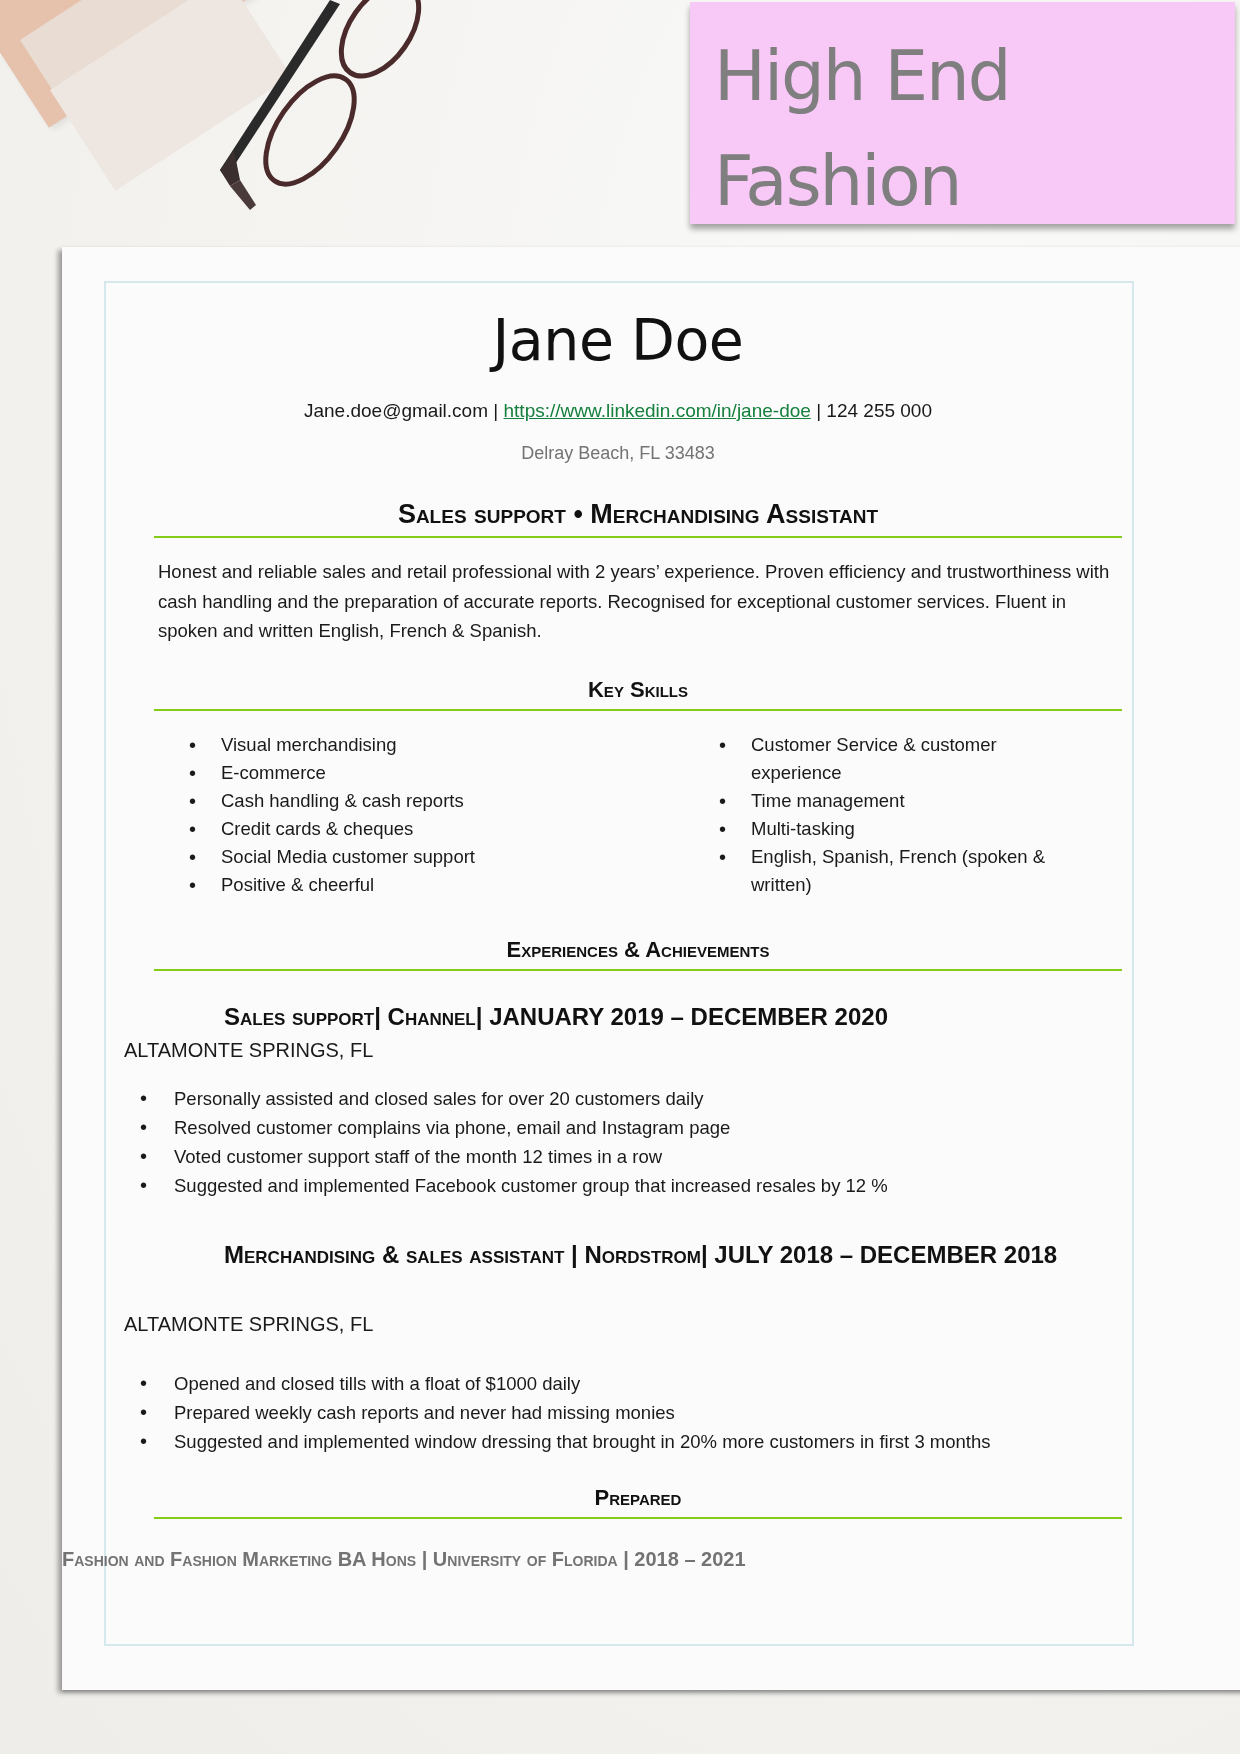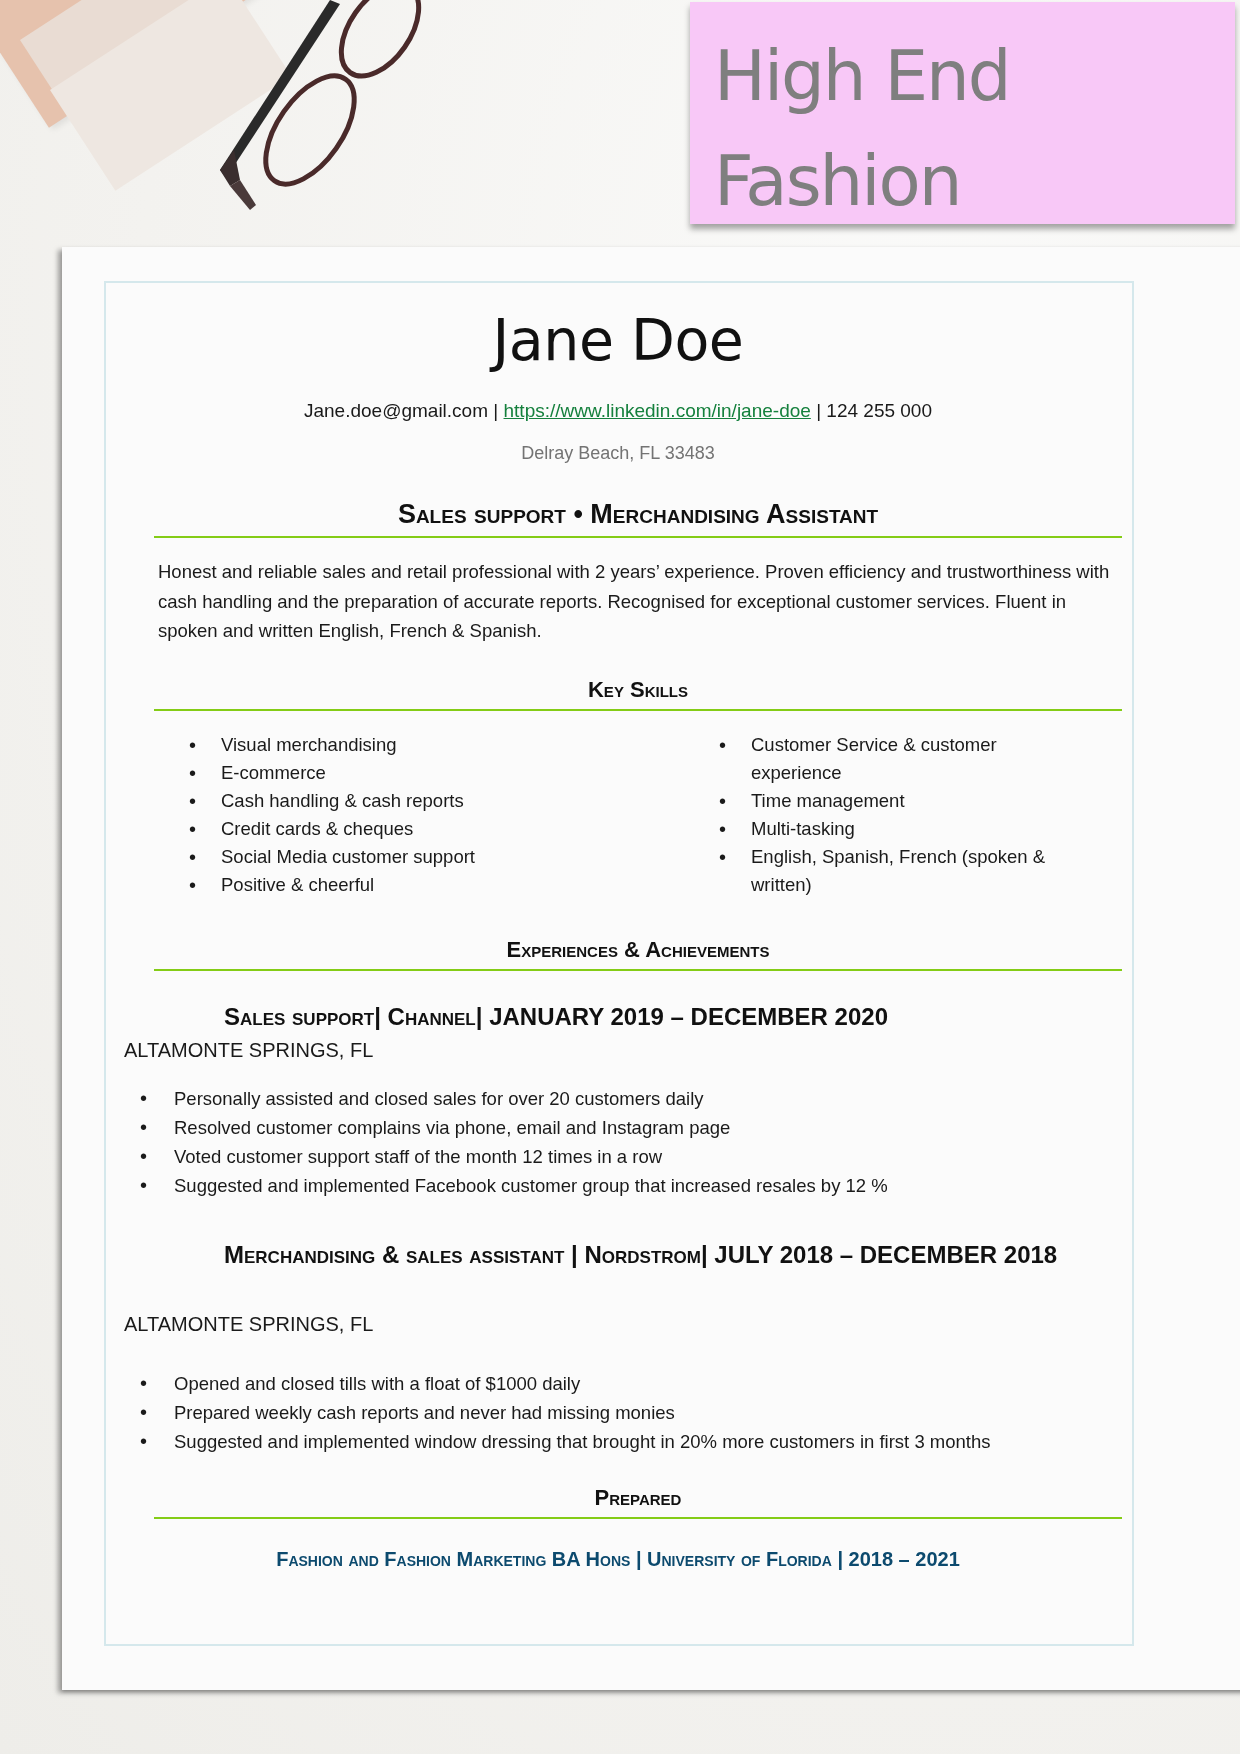--- a/index.html
+++ b/index.html
@@ -109,22 +109,22 @@
   ul.bullets {
     position: absolute; left: 78px; margin: 0; padding: 0; list-style: none;
     font-size: 18.5px; line-height: 29px; color: #1a1a1a; width: 960px;
   }
   ul.bullets li { position: relative; padding-left: 34px; }
   ul.bullets li::before { content: "•"; position: absolute; left: 0; top: 0; font-size: 20px; }
   .job1-bullets { top: 837px; }
   .job2-bullets { top: 1122px; line-height: 28px; }
 
   .edu-line {
-    position: absolute; left: 0; width: 1112px; top: 1301px; text-align: center;
-    font-weight: bold; font-size: 20px; color: #0c4a6e;
+    position: absolute; left: 0; width: 1112px; top: 1301px; text-align: left;
+    font-weight: bold; font-size: 20px; color: #737373;
   }
   .edu-line .sc { font-variant: small-caps; }
 </style>
 </head>
 <body>
 
 <div class="bg-gradient"></div>
 <div class="notebook"></div>
 <div class="paper-stack"></div>
 <div class="paper-stack2"></div>

